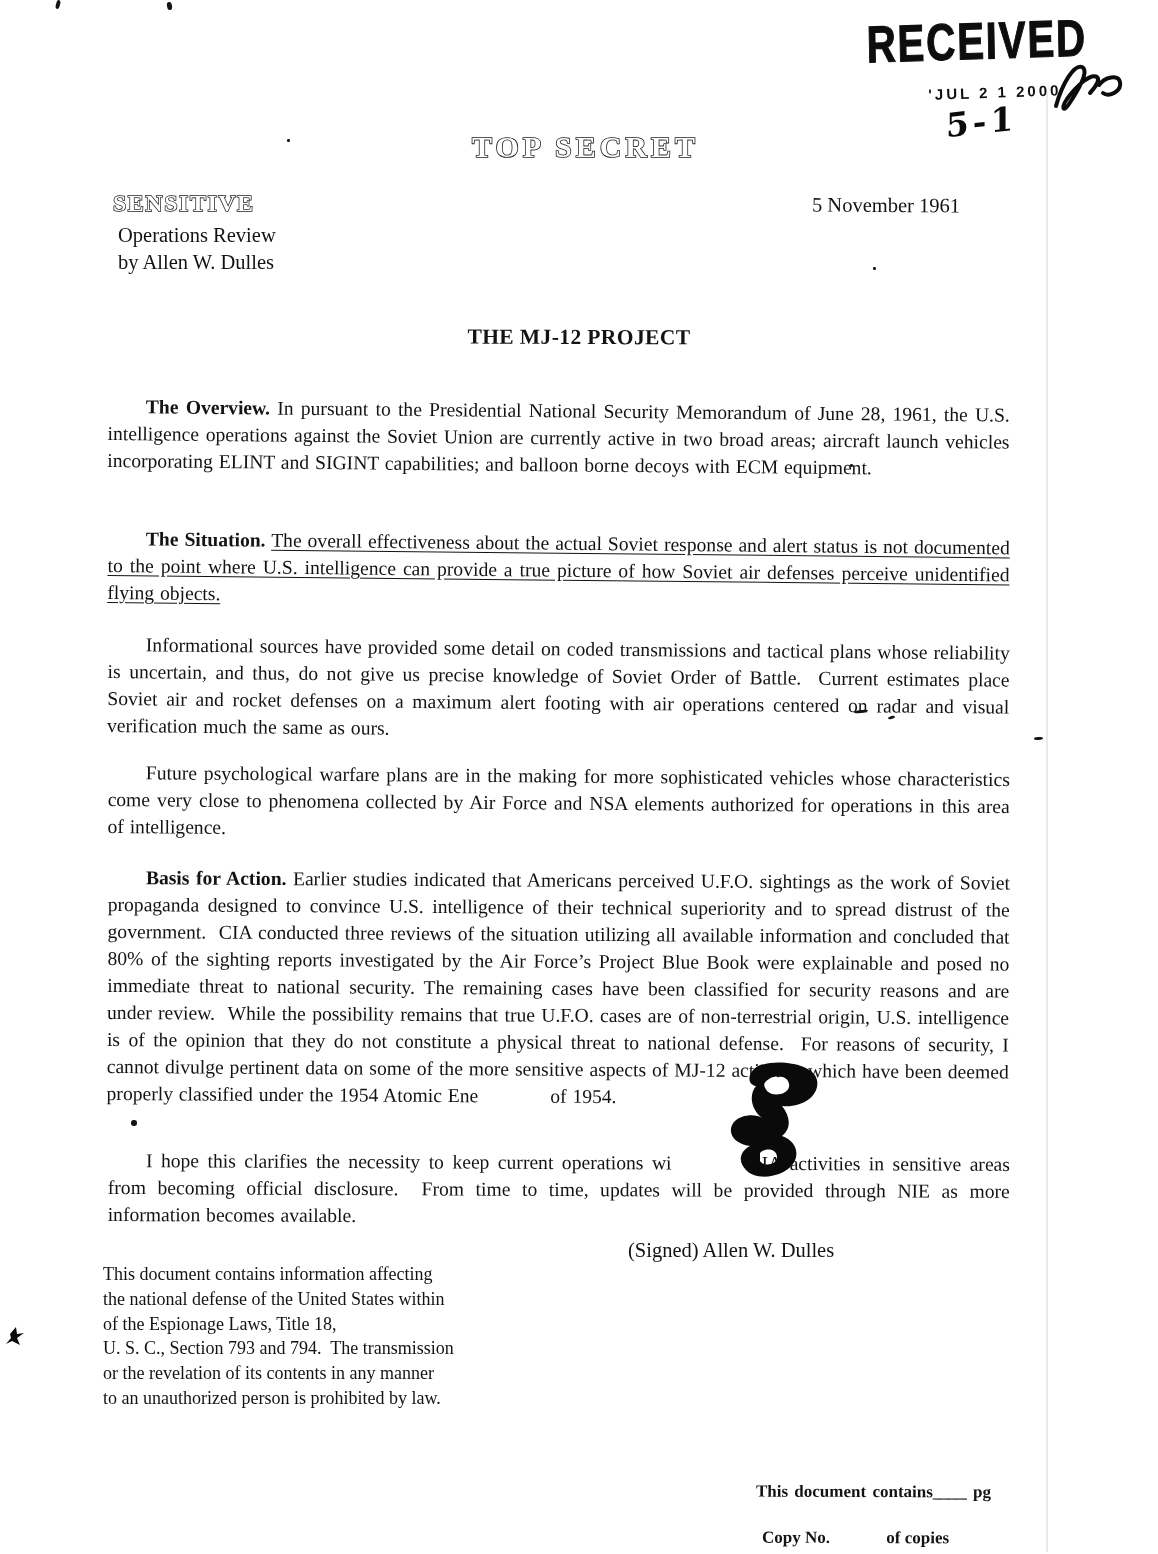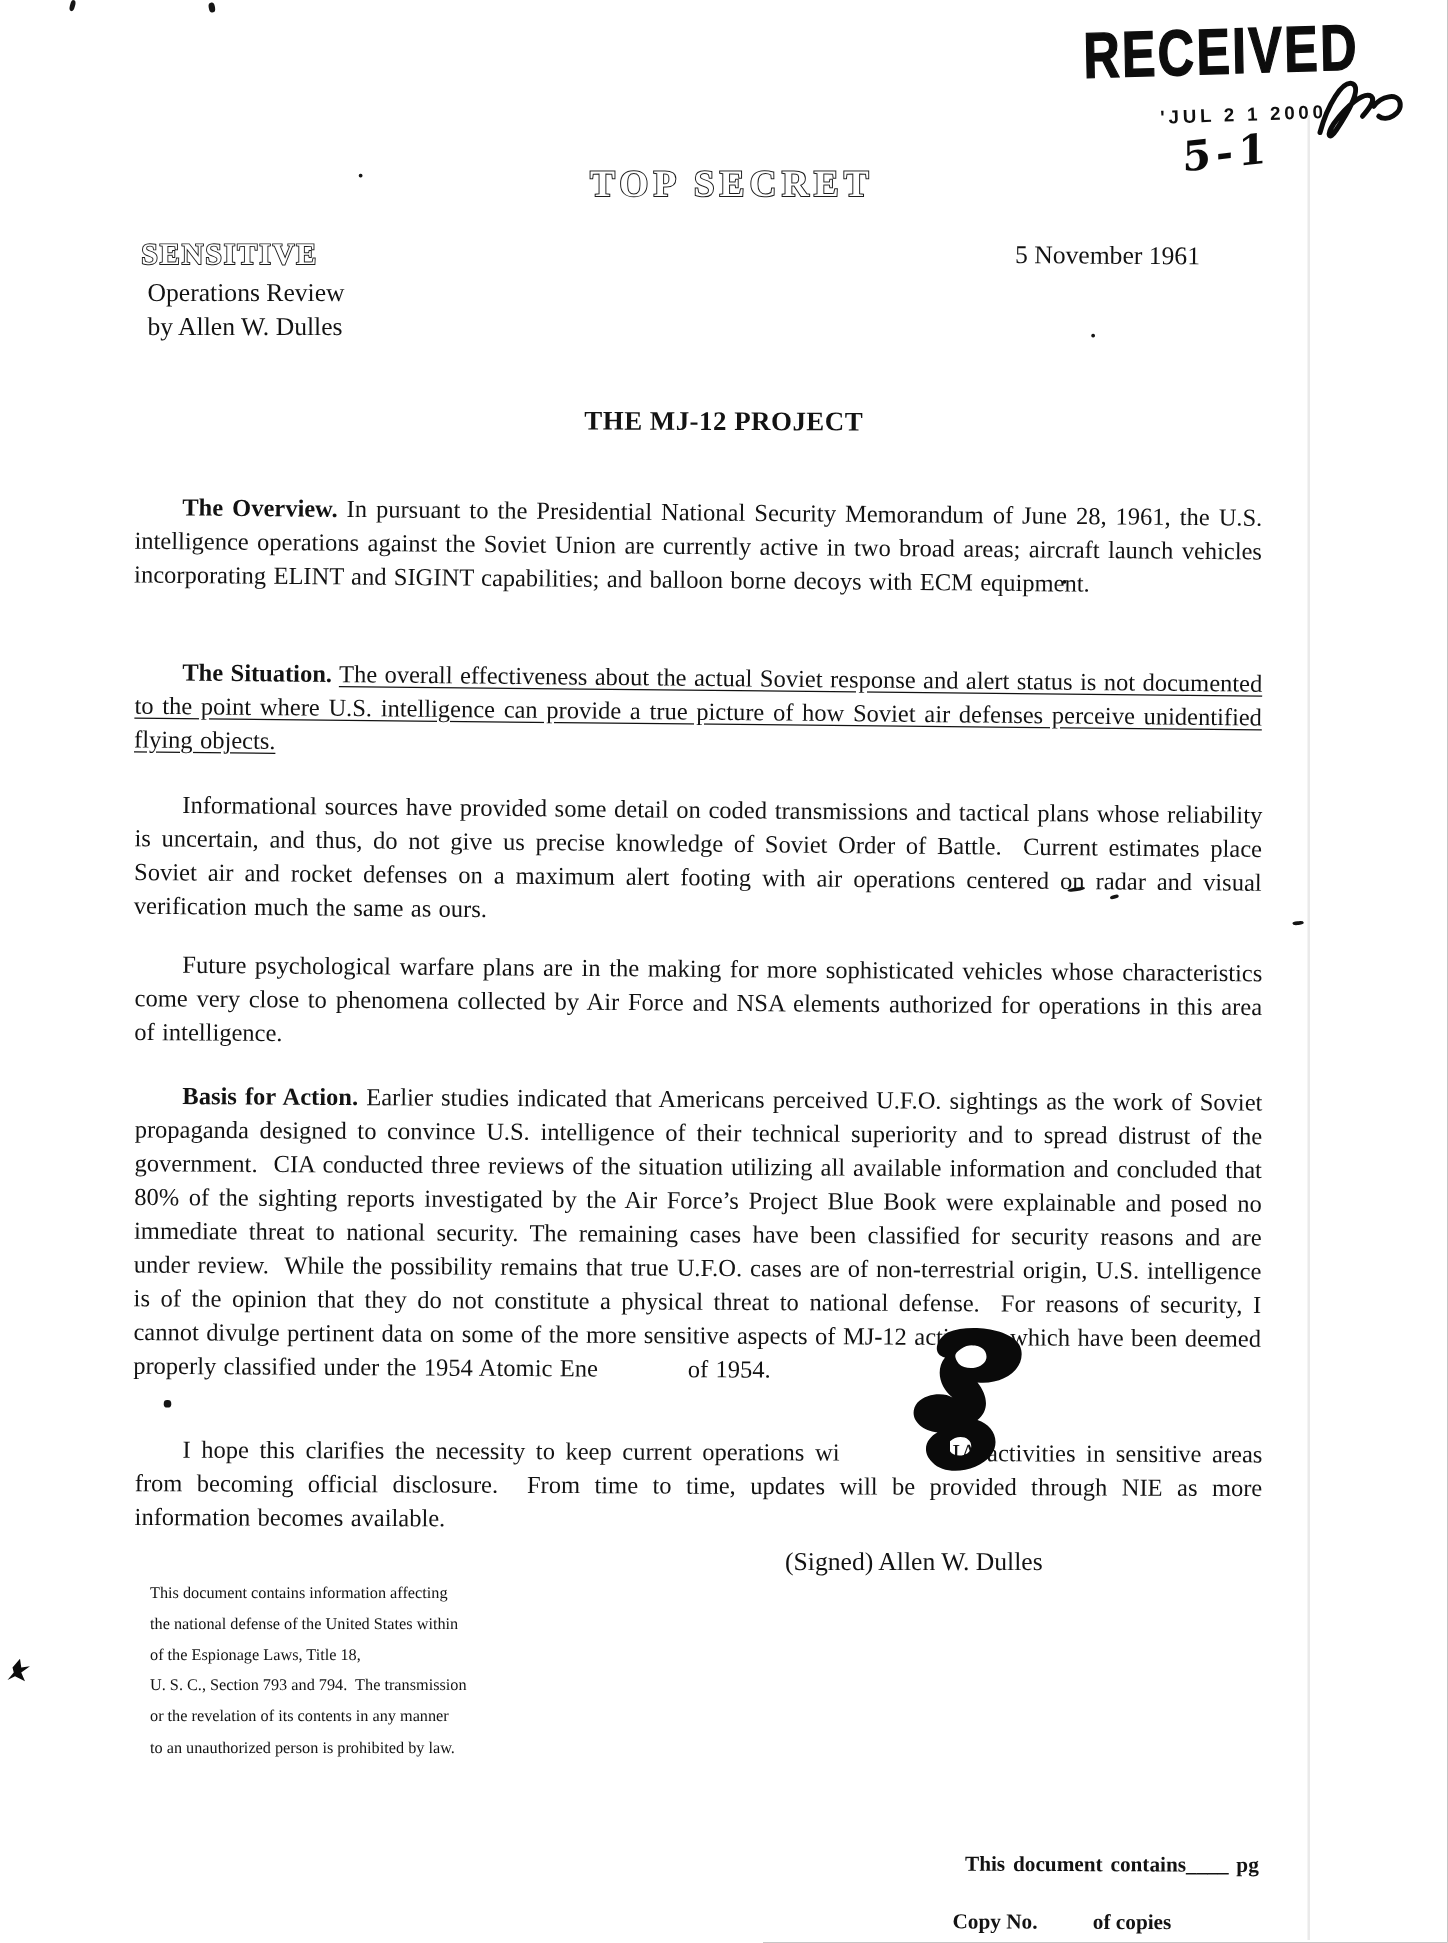--- a/index.html
+++ b/index.html
@@ -54,25 +54,25 @@
   .p3{top:611px;transform:rotate(0.55deg);}
   .p4{top:739px;transform:rotate(0.45deg);}
   .p5{top:844px;transform:rotate(0.35deg);}
   .p6{top:1127px;transform:rotate(0.25deg);}
   .underlined{text-decoration:underline;text-underline-offset:3px;margin-top:44px;}
   .gap{display:inline-block;}
   
   .signed-line{position:absolute;left:628px;top:1239px;font-size:20.5px;}
   .signed-line .name{}
   
-  .legal{position:absolute;left:120px;top:1262px;font-size:13px;line-height:24.8px;width:480px;}
+  .legal{position:absolute;left:103px;top:1262px;font-size:18px;line-height:24.8px;width:480px;}
   
-  .foot1{position:absolute;left:772px;top:1482px;font-weight:700;font-size:17px;transform:rotate(0.2deg);word-spacing:2px;text-align:center;}
+  .foot1{position:absolute;left:756px;top:1482px;font-weight:700;font-size:17px;transform:rotate(0.2deg);word-spacing:2px;text-align:center;}
   .foot2{position:absolute;left:762px;top:1528px;font-weight:700;font-size:17px;transform:rotate(0.2deg);}
-  .foot2 .f-of{margin-left:40px;}
+  .foot2 .f-of{margin-left:52px;}
   .foot2 .f-copies{}
   
   .sp{position:absolute;background:#151515;border-radius:45%;}
   .blot-svg{position:absolute;left:716px;top:1056px;}
   .xmark-svg{position:absolute;left:3px;top:1325px;}
   .streak{position:absolute;left:1046px;top:92px;width:2px;height:1460px;background:#d9d9d9;opacity:0.55;}
 </style>
 </head>
 <body>
 

